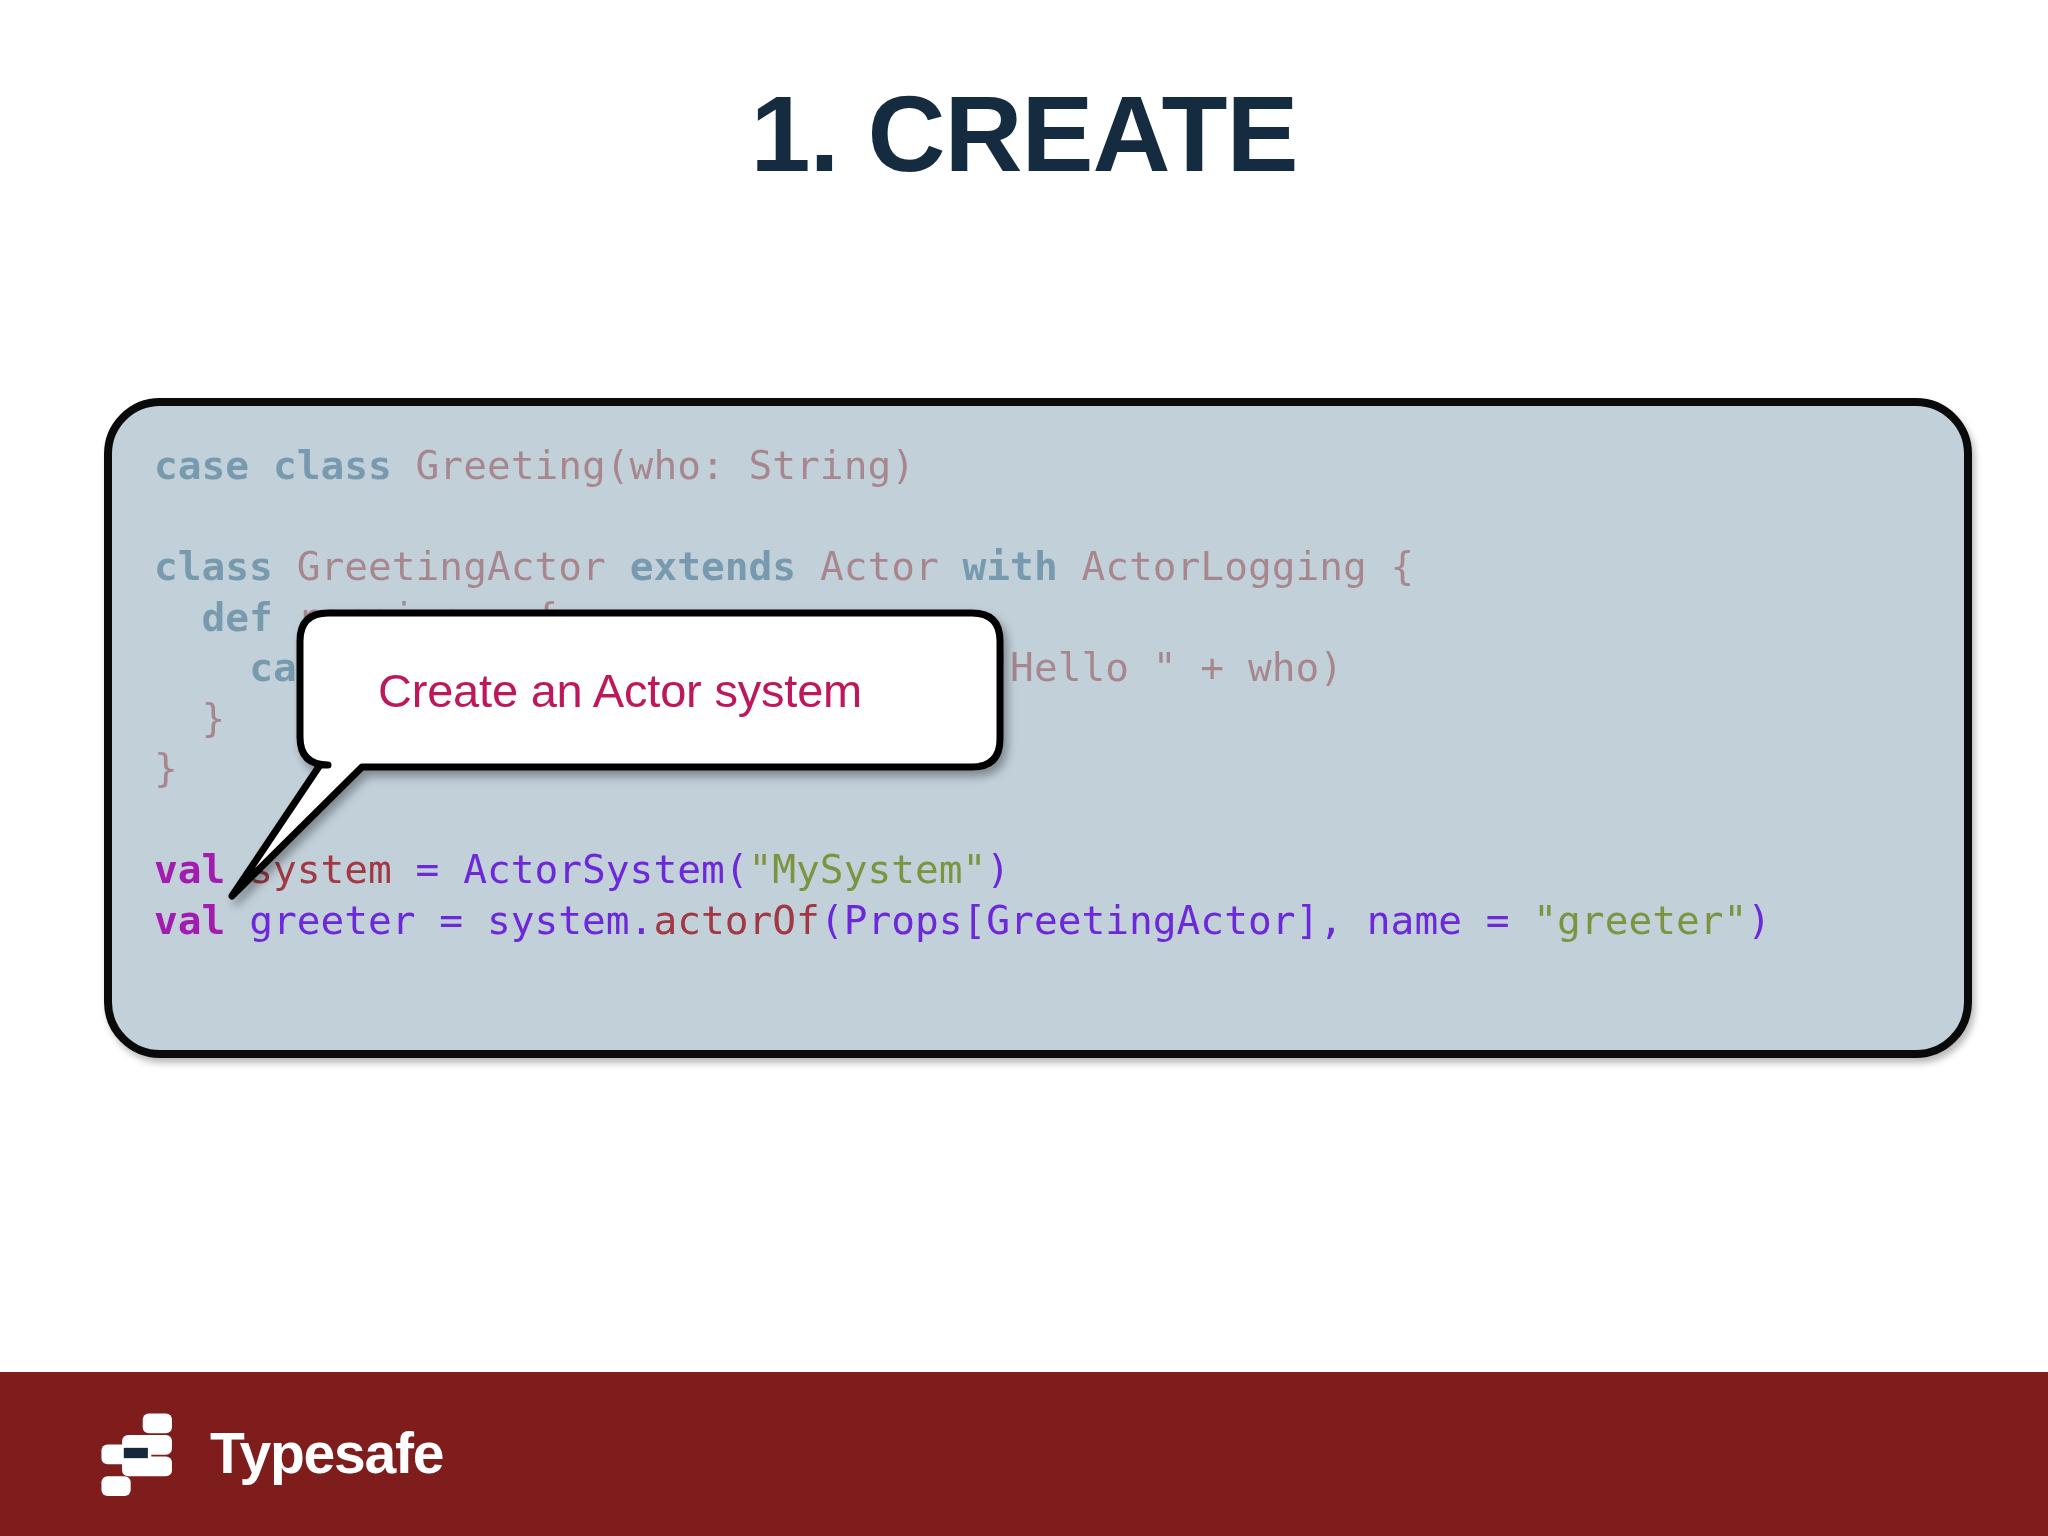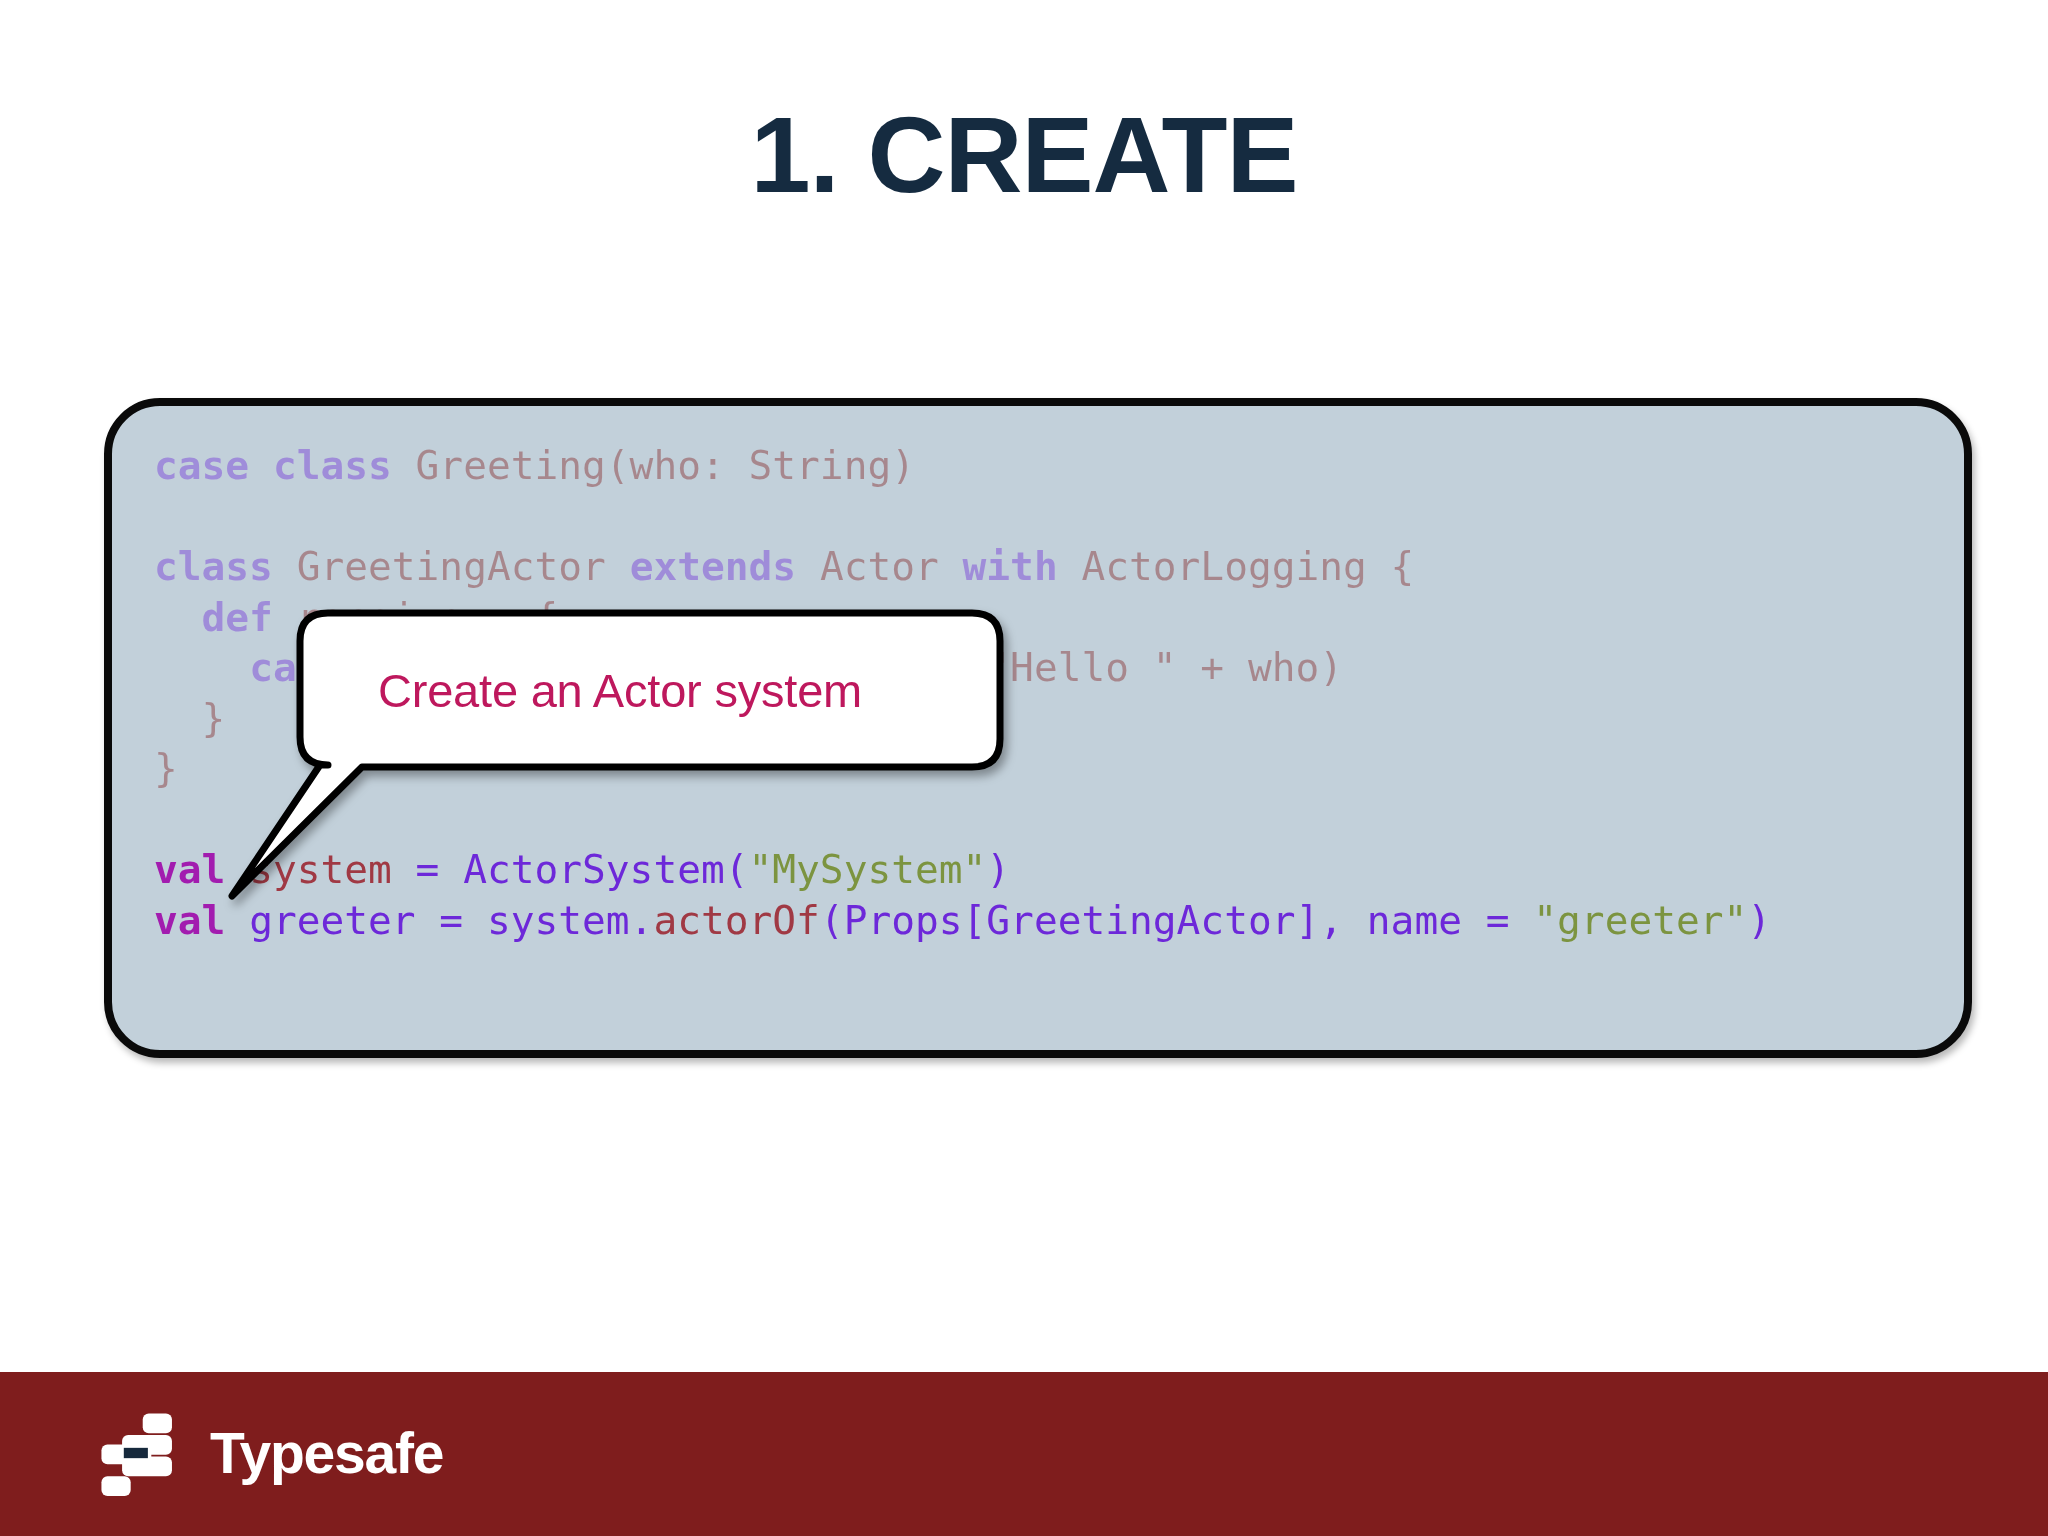--- a/index.html
+++ b/index.html
@@ -12,21 +12,21 @@
     height: 1536px;
     position: relative;
     overflow: hidden;
     font-family: "Liberation Sans", sans-serif;
     -webkit-font-smoothing: antialiased;
   }
 
   
   .slide-title {
     position: absolute;
-    top: 96px;
+    top: 75px;
     left: 0;
     width: 2048px;
     text-align: center;
     font-family: "Liberation Sans", sans-serif;
     font-size: 108px;
     font-weight: 700;
     letter-spacing: -1px;
     color: #152b40;
     line-height: 1.1;
     white-space: pre;
@@ -59,21 +59,21 @@
   }
 
   
   .t-kw        { font-weight: 700; color: #a21caf; }
   .t-plain     { color: #6d28d9; }
   .t-ident-red { color: #a03944; }
   .t-str       { color: #7c9440; }
 
   
   .dim            { opacity: 0.40; }
-  .dim .t-kw      { color: #6d28d9; }
+  .dim .t-kw      { color: #0c4a6e; }
   .dim .t-plain   { color: #7f1d1d; }
 
   
   .bubble-wrap {
     position: absolute;
     left: 230px;
     top: 613px;
     width: 800px;
     height: 285px;
     pointer-events: none;

